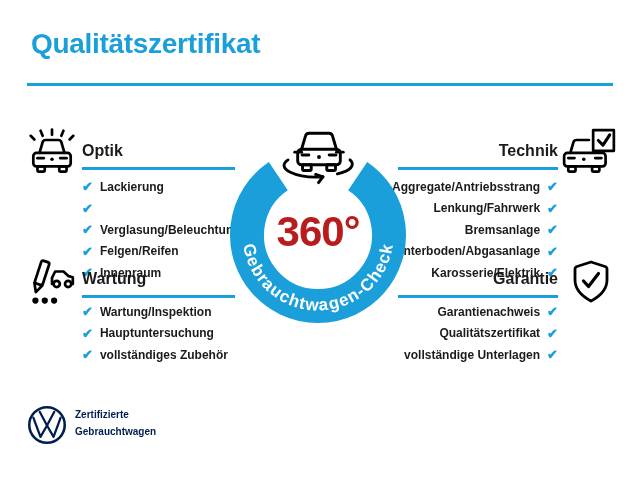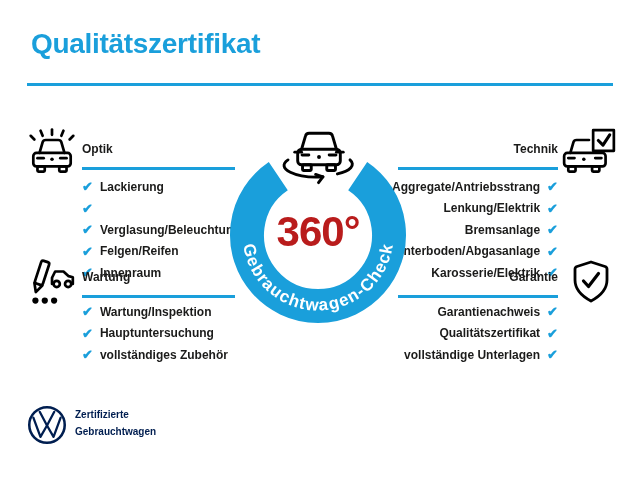--- a/index.html
+++ b/index.html
@@ -10,21 +10,21 @@
   html,body{margin:0;padding:0;background:#fff;}
   .canvas{
     position:relative;width:620px;height:480px;background:#ffffff;overflow:hidden;
     font-family:"Liberation Sans",sans-serif;color:var(--ink);
   }
   .abs{position:absolute;}
   .page-title{
     left:31px;top:28px;font-size:28px;font-weight:bold;color:var(--accent);letter-spacing:-0.3px;
   }
   .top-rule{left:27px;top:83px;width:586px;height:3px;background:var(--accent);}
-  .sec-title{font-size:12px;font-weight:bold;color:var(--ink);}
+  .sec-title{font-size:16px;font-weight:bold;color:var(--ink);}
   .sec-rule{height:2.5px;background:var(--accent);}
   .list{display:flex;flex-direction:column;}
   .li{display:flex;align-items:center;height:21.5px;font-size:12px;font-weight:bold;color:var(--ink);}
   .li .chk{color:var(--accent);font-size:13px;line-height:1;flex:0 0 auto;}
   .li.left .chk{margin-right:7px;}
   .li.right{justify-content:flex-end;}
   .li.right .chk{margin-left:7px;}
   .right-align{text-align:right;}
   icon,svg{display:block;}
   .circle-wrap{left:228px;top:145px;width:180px;height:180px;}
@@ -101,21 +101,21 @@
   </div>
 
   <div class="abs sec-title right-align" style="left:398px;top:142px;width:160px;text-align:right;">Technik</div>
   <div class="abs sec-rule" style="left:398px;top:167px;width:160px;"></div>
   <div class="abs list" style="left:338px;top:176px;width:220px;">
     <div class="li right">
         <span>Aggregate/Antriebsstrang</span>
         <span class="chk">✔</span>
       </div>
     <div class="li right">
-        <span>Lenkung/Elektrik</span>
+        <span>Lenkung/Fahrwerk</span>
         <span class="chk">✔</span>
       </div>
     <div class="li right">
         <span>Bremsanlage</span>
         <span class="chk">✔</span>
       </div>
     <div class="li right">
         <span>Unterboden/Abgasanlage</span>
         <span class="chk">✔</span>
       </div>

